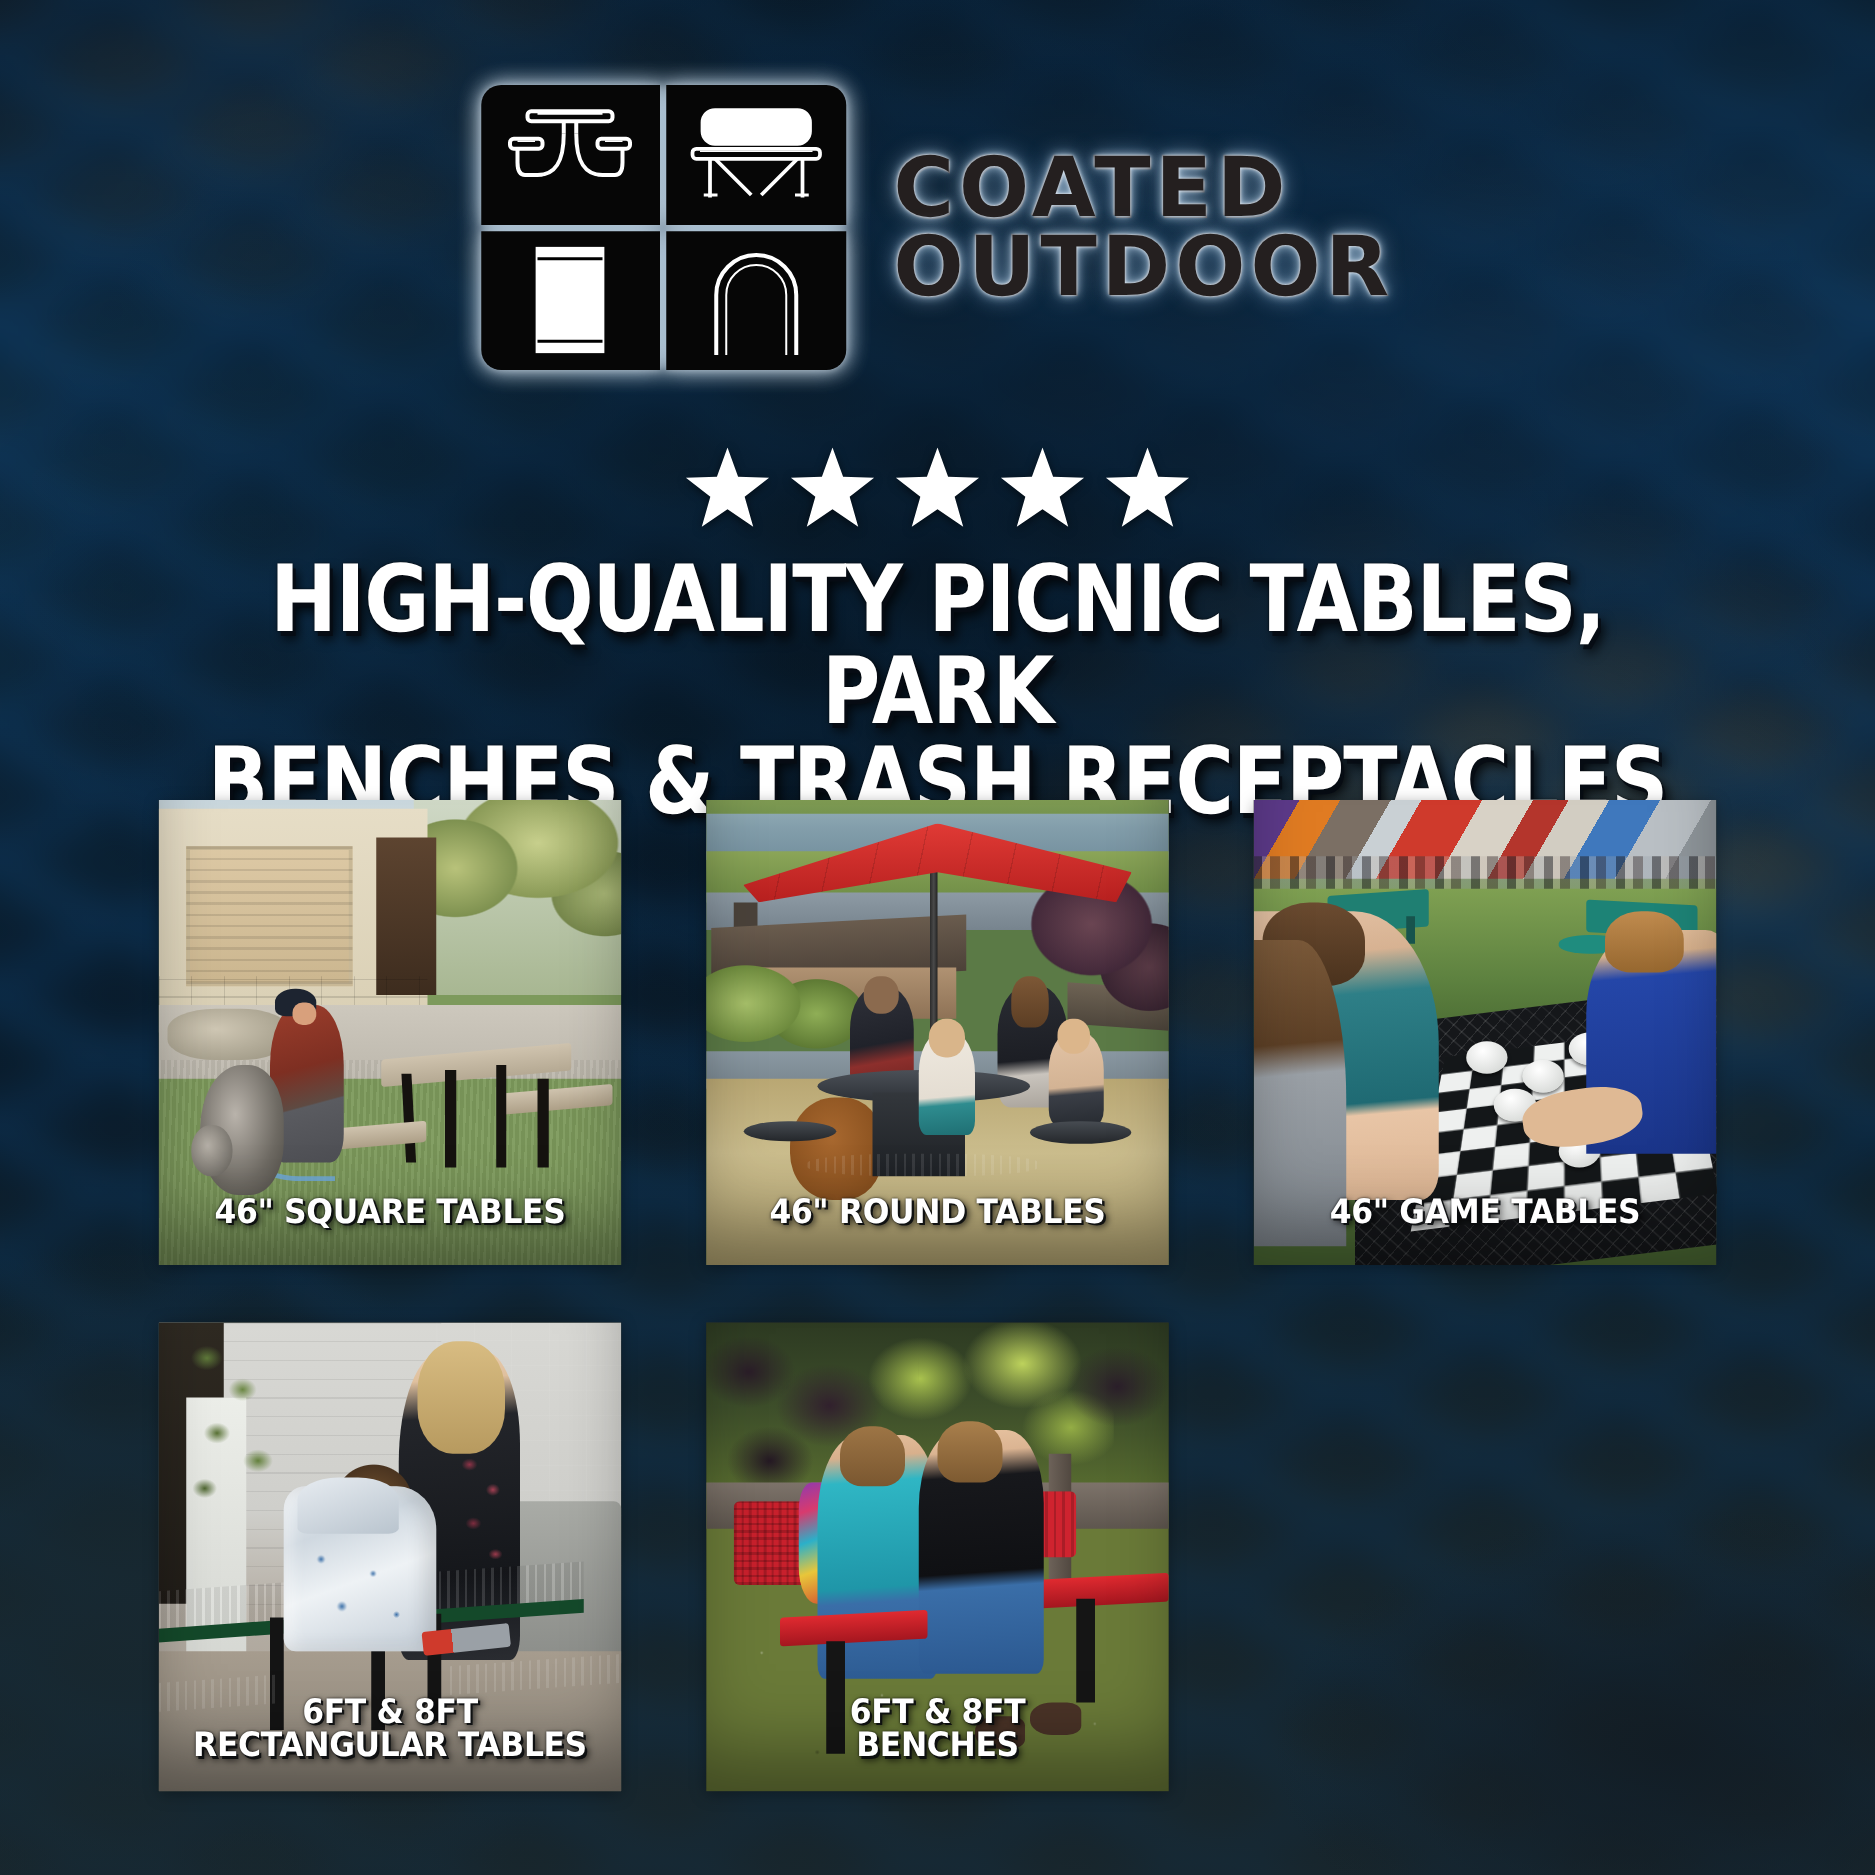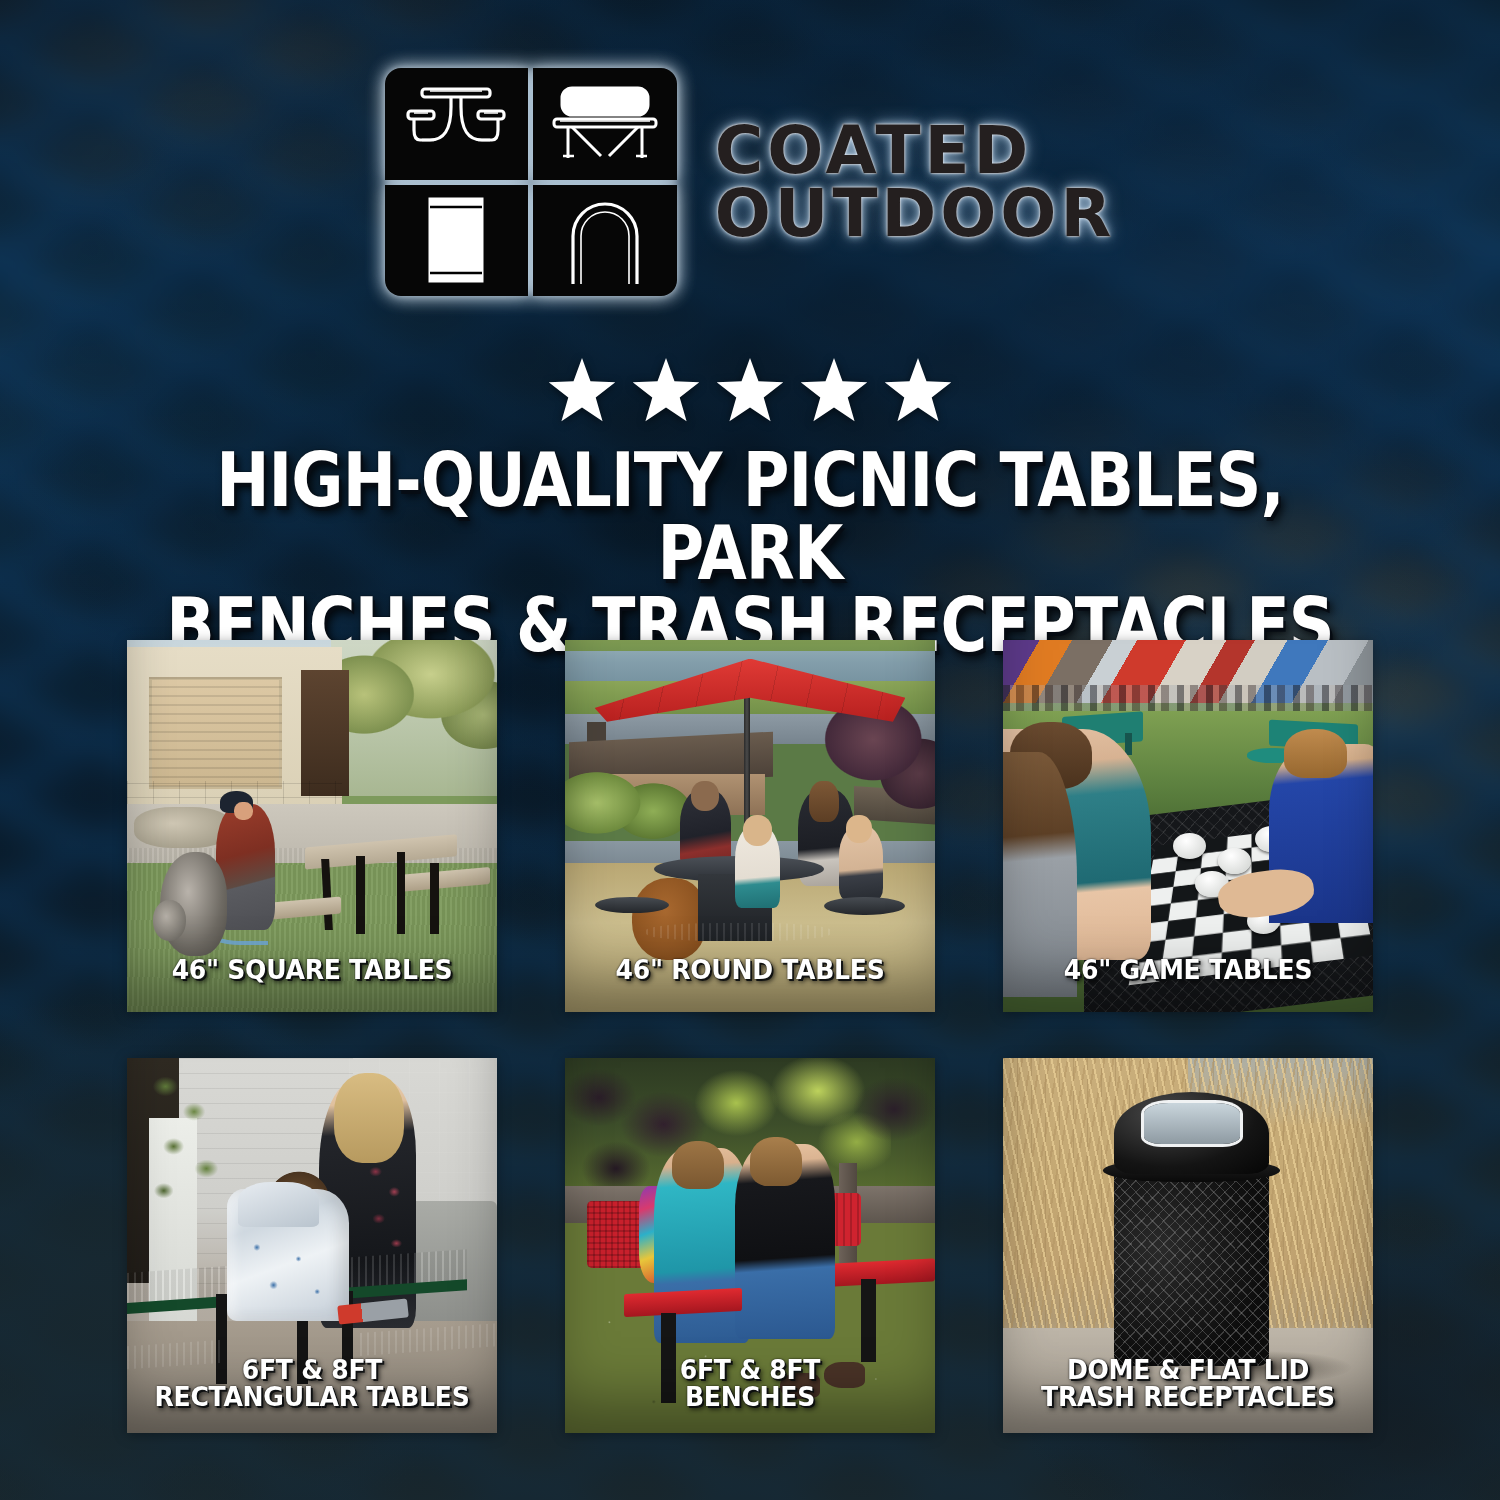--- a/index.html
+++ b/index.html
@@ -614,32 +614,15 @@
         <div class="ly c5-seatL"></div>
           <div class="ly c5-legL"></div>
         <div class="ly c5-shoe1"></div>
           <div class="ly c5-shoe2"></div>
         <div class="pv"></div>
       </div>
       <div class="caption cap-2">6FT &amp; 8FT
 BENCHES</div>
     </div>
 
-    <div class="card">
-      <div class="photo">
-        <div class="ly c6-bg"></div>
-          <div class="ly c6-sky"></div>
-          <div class="ly c6-grass"></div>
-        <div class="ly c6-path"></div>
-          <div class="ly c6-shadow"></div>
-        <div class="ly c6-body"></div>
-          <div class="ly c6-mesh"></div>
-        <div class="ly c6-rim"></div>
-          <div class="ly c6-dome"></div>
-          <div class="ly c6-opening"></div>
-        <div class="pv"></div>
-      </div>
-      <div class="caption cap-2">DOME &amp; FLAT LID
-TRASH RECEPTACLES</div>
-    </div>
 
   </div>
 </div>
 
 </body></html>

